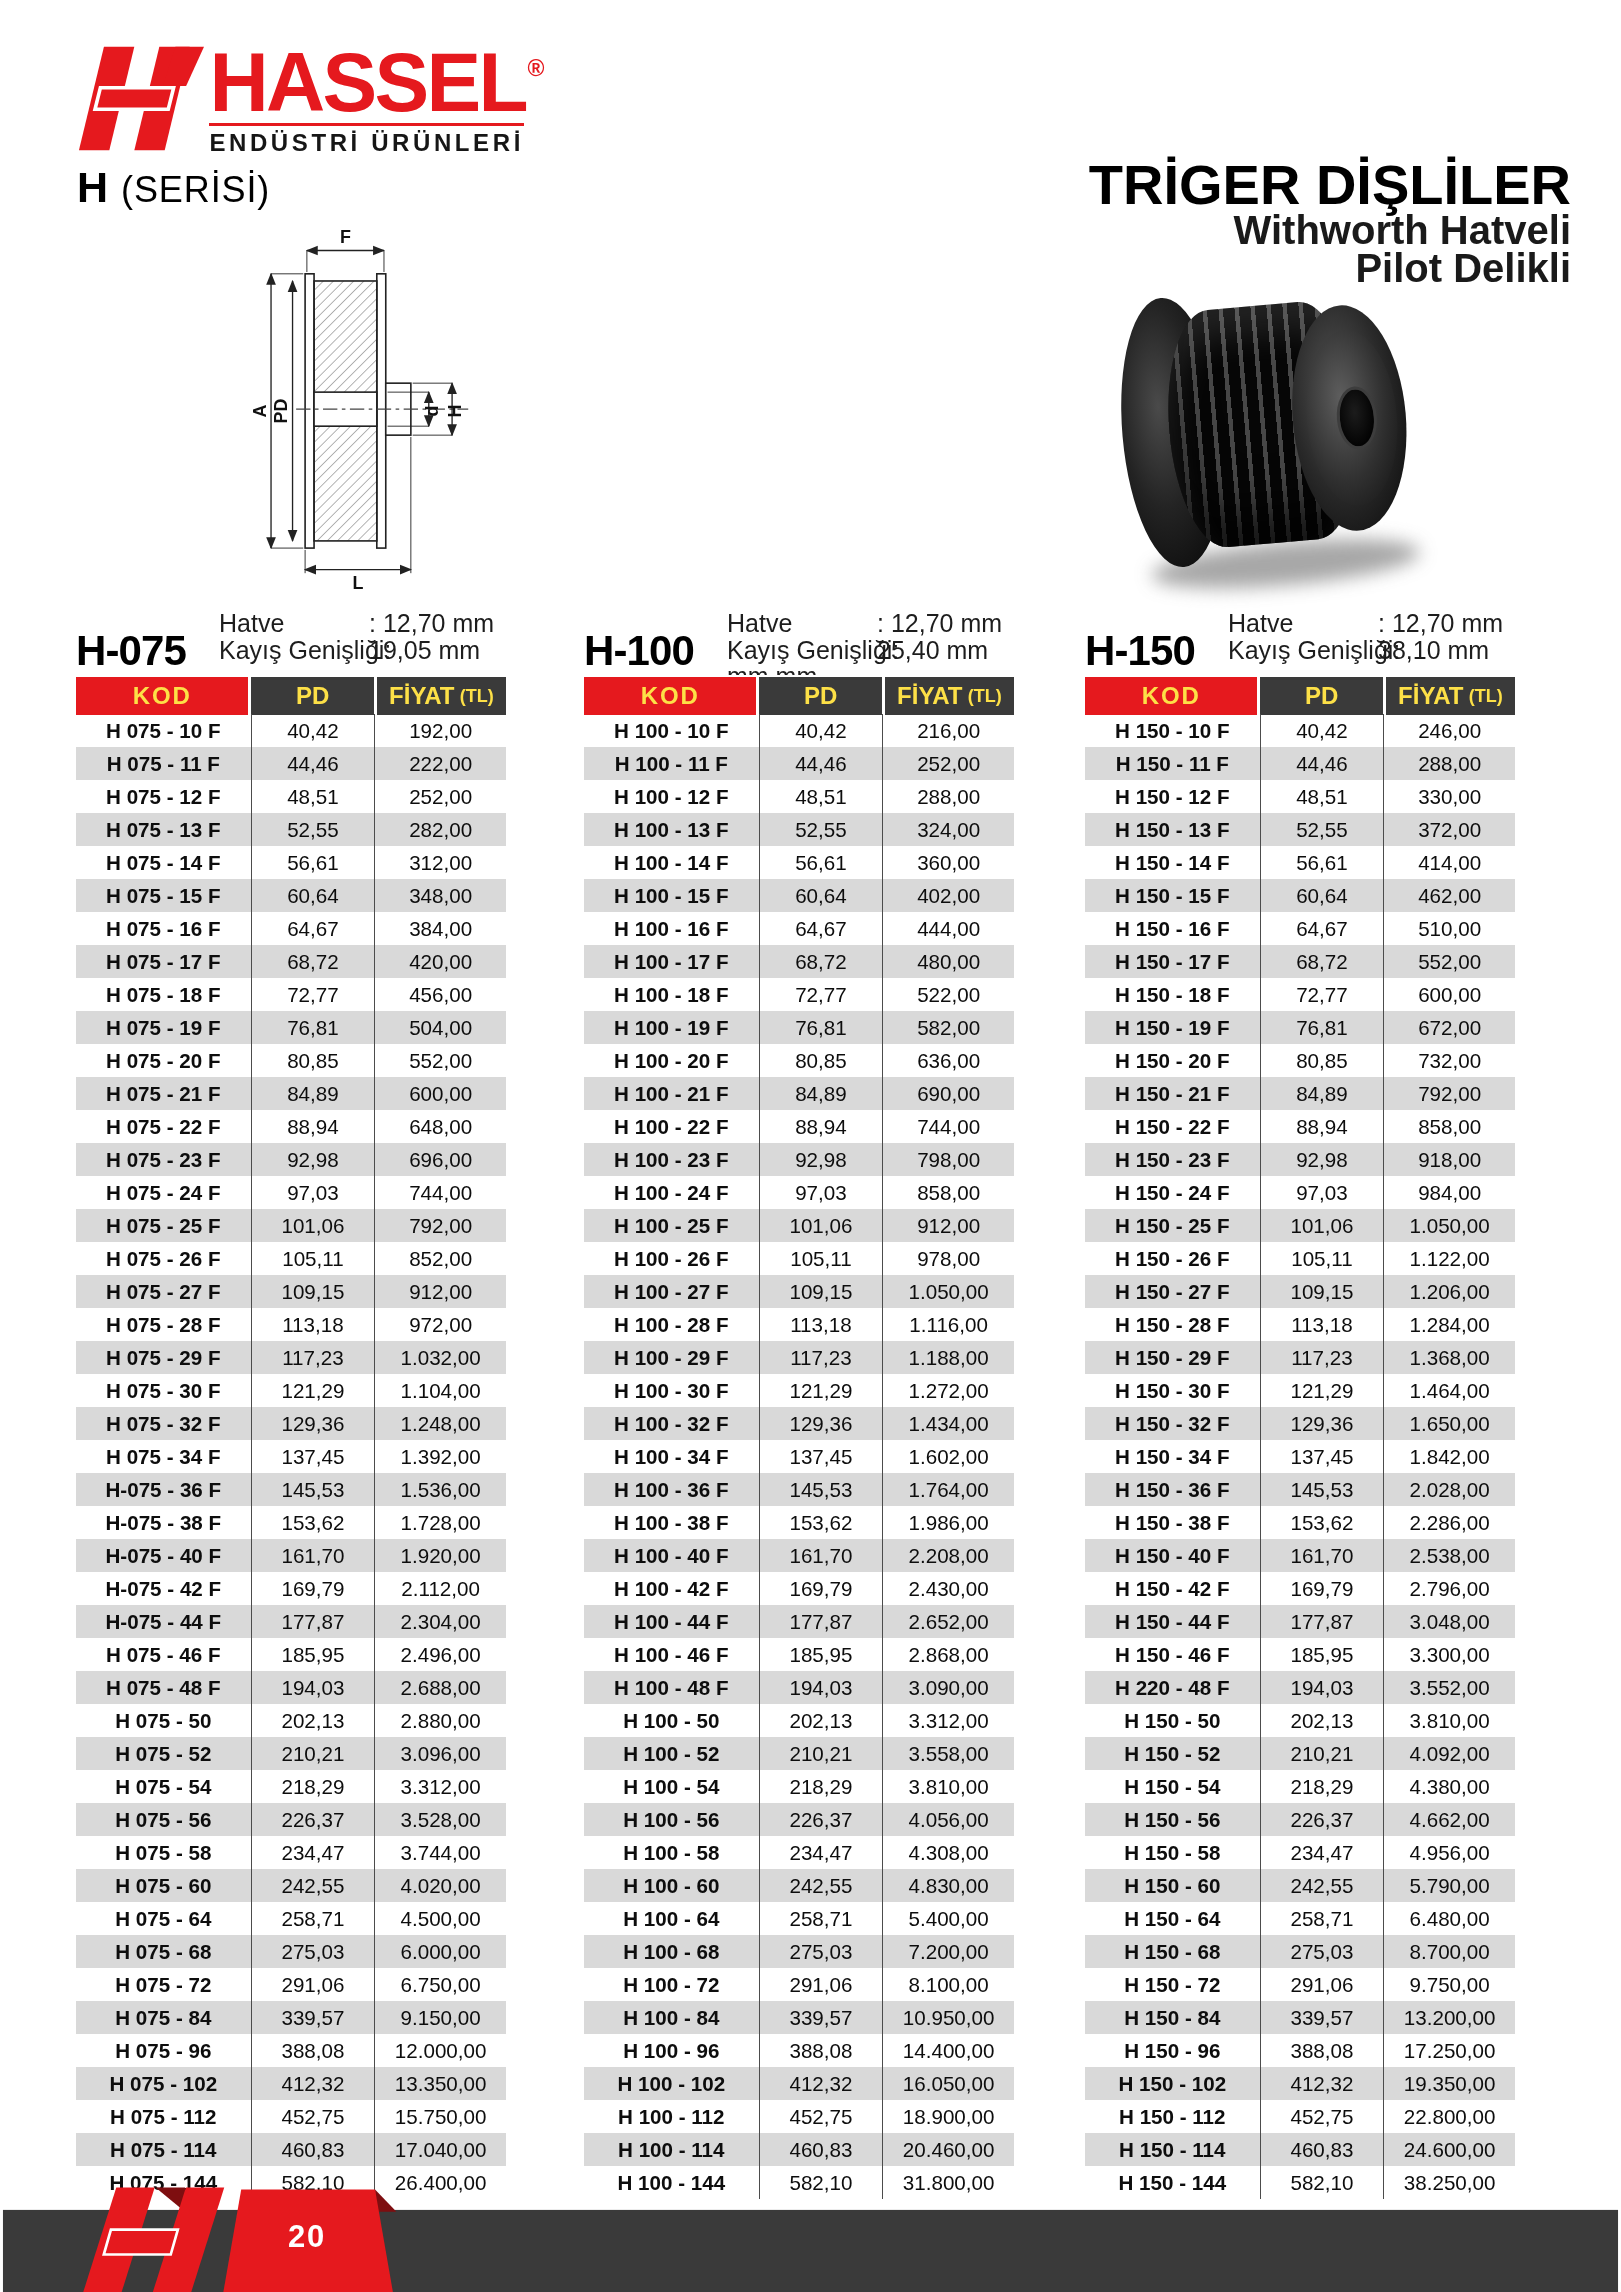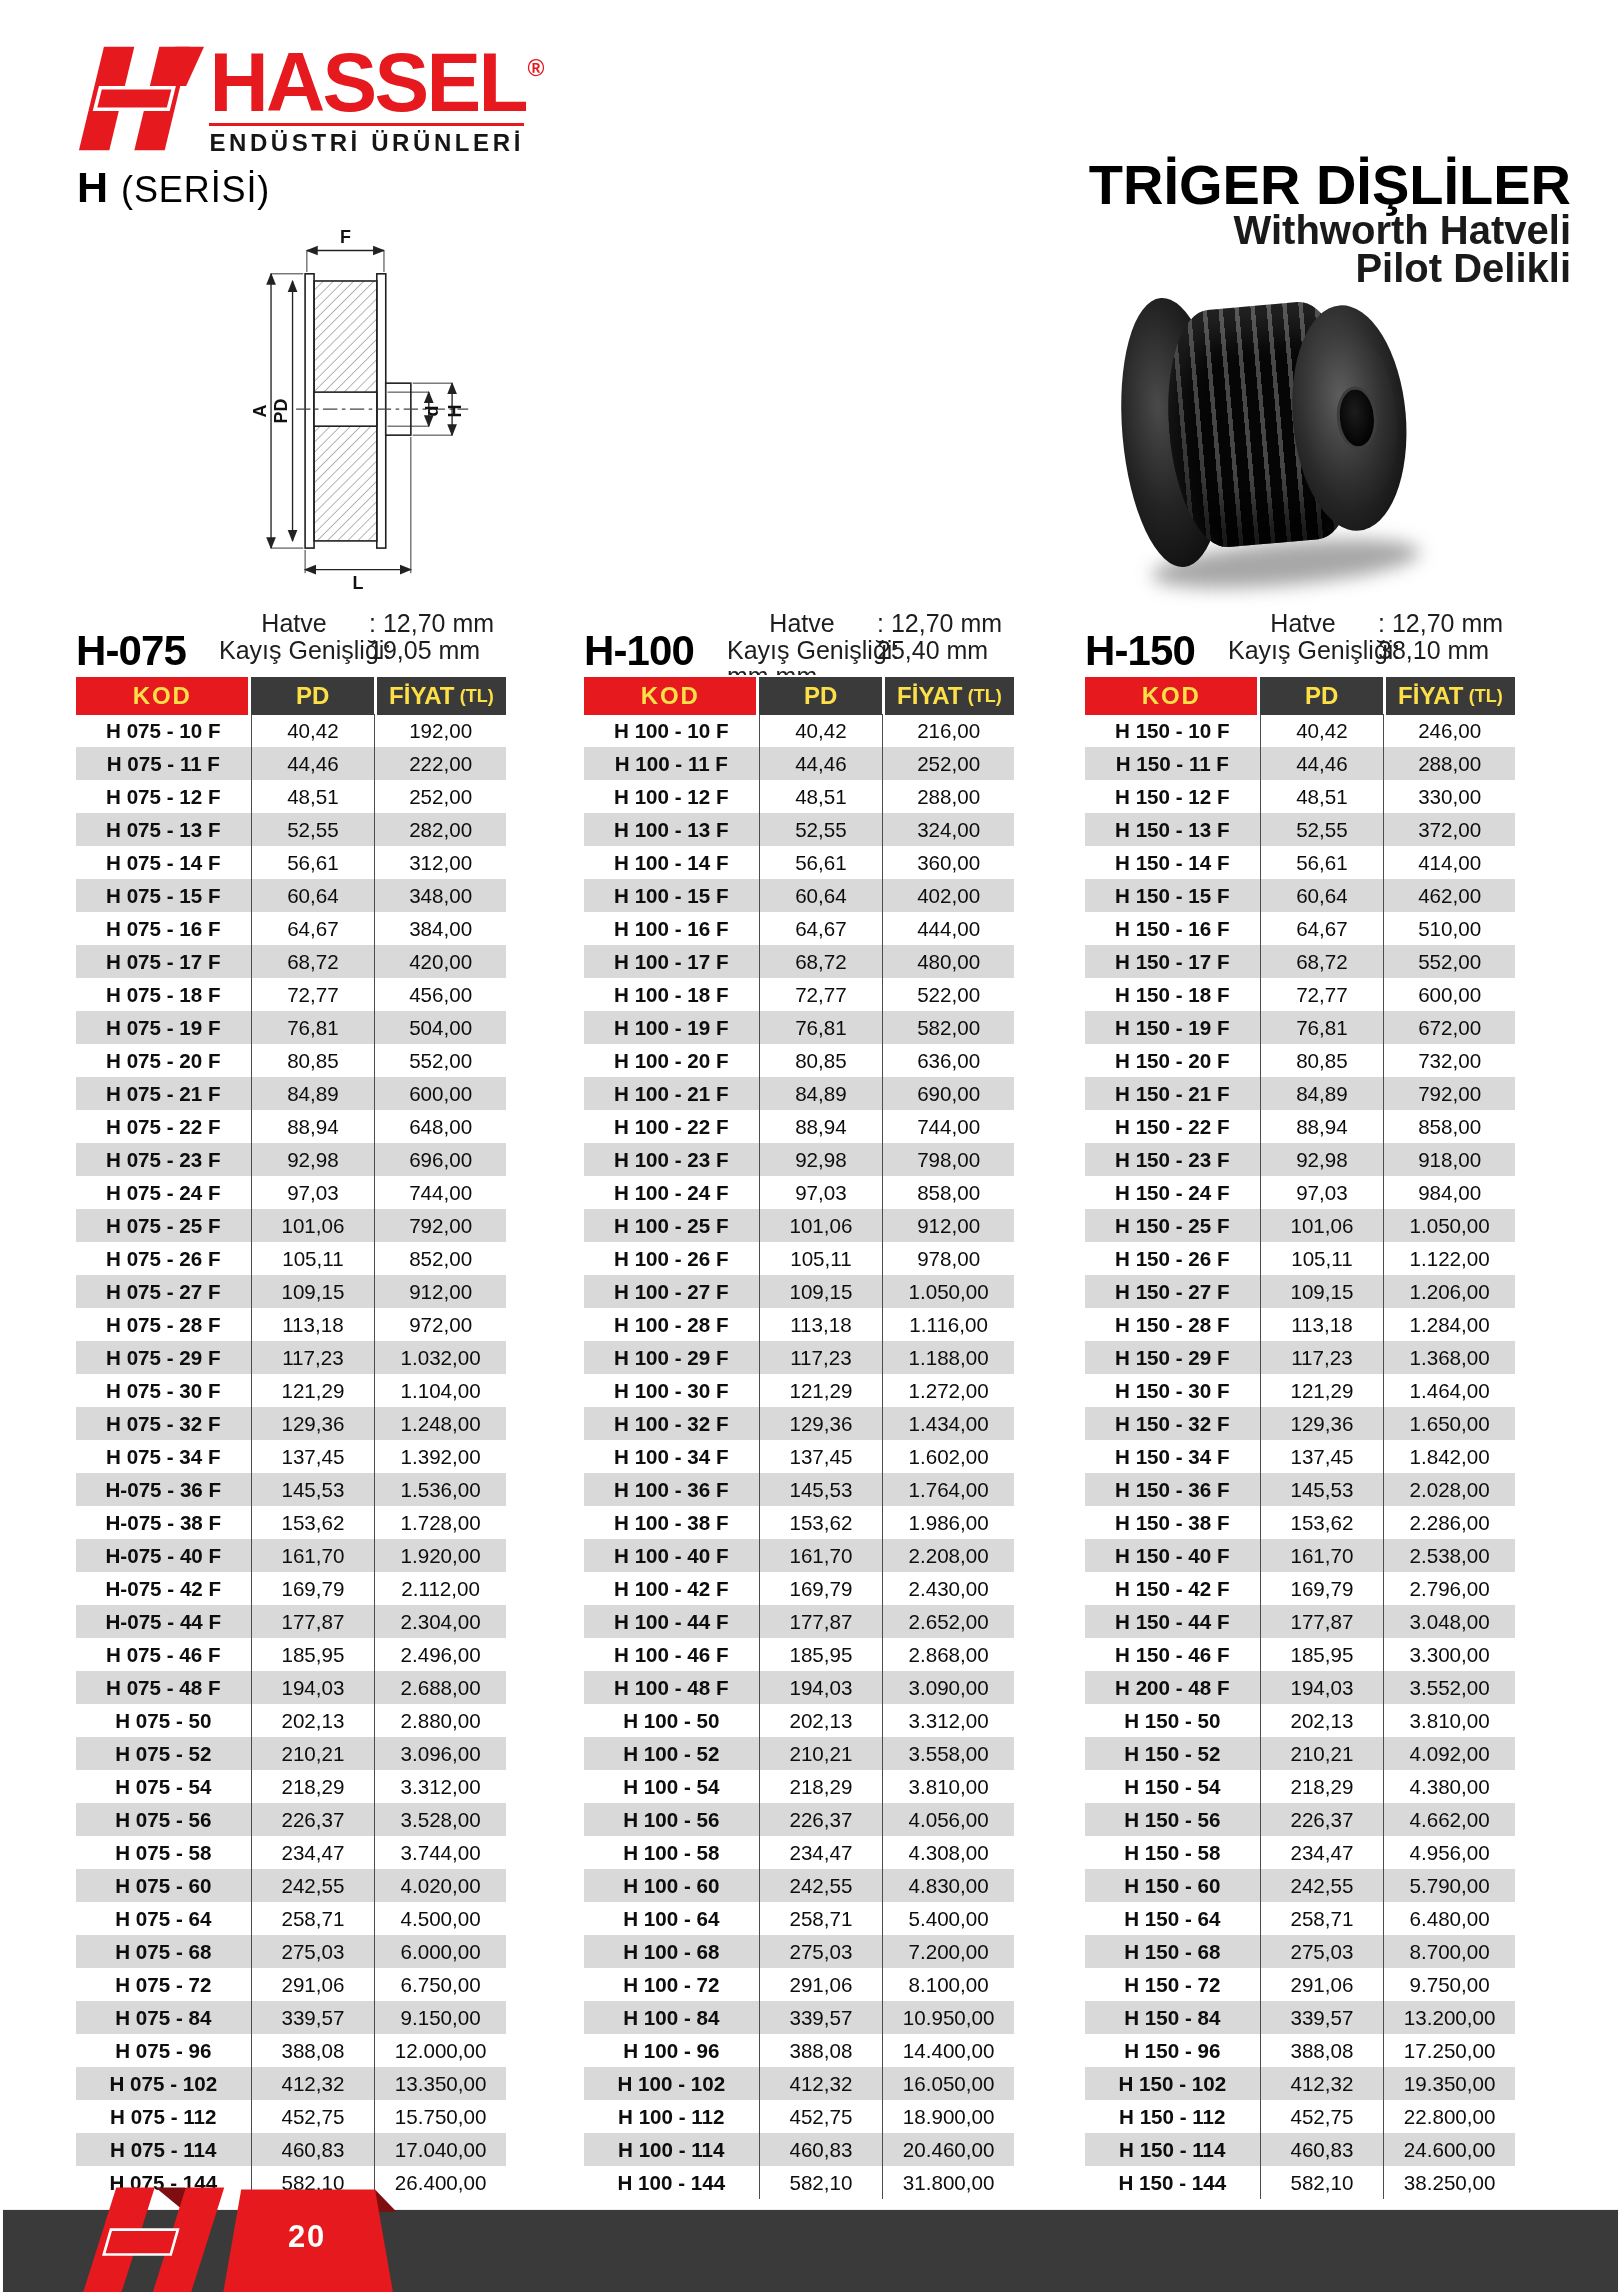--- a/index.html
+++ b/index.html
@@ -36,21 +36,21 @@
     background:radial-gradient(ellipse at 42% 38%, #565656 0%, #2a2a2a 50%, #0a0a0a 95%);}
   .pulley-face{position:absolute;left:190px;top:52px;width:90px;height:176px;border-radius:50%;
     background:radial-gradient(ellipse at 40% 38%, #5e5e5e 0%, #303030 55%, #101010 100%);}
   .pulley-bore{position:absolute;left:220px;top:109px;width:34px;height:57px;border-radius:50%;
     background:radial-gradient(ellipse at 45% 40%, #1c1c1c 0%, #000 80%);border:3.6px solid #3d3d3d;}
   
   .price-table{position:absolute;top:605px;width:430px;height:1587px;}
   .pt-name{position:absolute;left:0;top:21.5px;font-size:42px;font-weight:800;letter-spacing:-0.9px;color:#000;white-space:nowrap;}
   .pt-specs{position:absolute;left:143px;top:5.4px;width:287px;}
   .spec-line{font-size:25px;line-height:27px;color:#1d1d1d;white-space:nowrap;}
-  .spec-label{display:inline-block;width:150px;text-align:center;}
+  .spec-label{display:inline-block;width:150px;}
   .pt-artifact{position:absolute;left:143px;top:57px;height:12.5px;overflow:hidden;font-size:25px;color:#1d1d1d;}
   .pt-bar{position:absolute;left:0;top:72px;width:100%;height:38px;display:flex;gap:2.7px;}
   .pt-bar .hcell{display:flex;align-items:center;justify-content:center;color:#fde047;font-weight:700;font-size:24px;}
   .hcell.kod{width:40.6%;background:#e5191e;letter-spacing:1.8px;}
   .hcell.pd{width:29%;background:#3a3a3a;}
   .hcell.fiyat{width:30.4%;background:#3a3a3a;}
   .hcell .unit{font-size:18px;font-weight:700;margin-left:5.4px;}
   .pt-rows{position:absolute;left:0;top:109px;width:100%;}
   .pt-row{display:flex;height:33px;}
   .pt-row.alt{background:#d9d9d9;}
@@ -793,21 +793,21 @@
         <div class="cell kod">H 150 - 44 F</div>
         <div class="cell pd">177,87</div>
         <div class="cell fiyat">3.048,00</div>
       </div>
       <div class="pt-row">
         <div class="cell kod">H 150 - 46 F</div>
         <div class="cell pd">185,95</div>
         <div class="cell fiyat">3.300,00</div>
       </div>
       <div class="pt-row alt">
-        <div class="cell kod">H 200 - 48 F</div>
+        <div class="cell kod">H 220 - 48 F</div>
         <div class="cell pd">194,03</div>
         <div class="cell fiyat">3.552,00</div>
       </div>
       <div class="pt-row">
         <div class="cell kod">H 150 - 50</div>
         <div class="cell pd">202,13</div>
         <div class="cell fiyat">3.810,00</div>
       </div>
       <div class="pt-row alt">
         <div class="cell kod">H 150 - 52</div>

